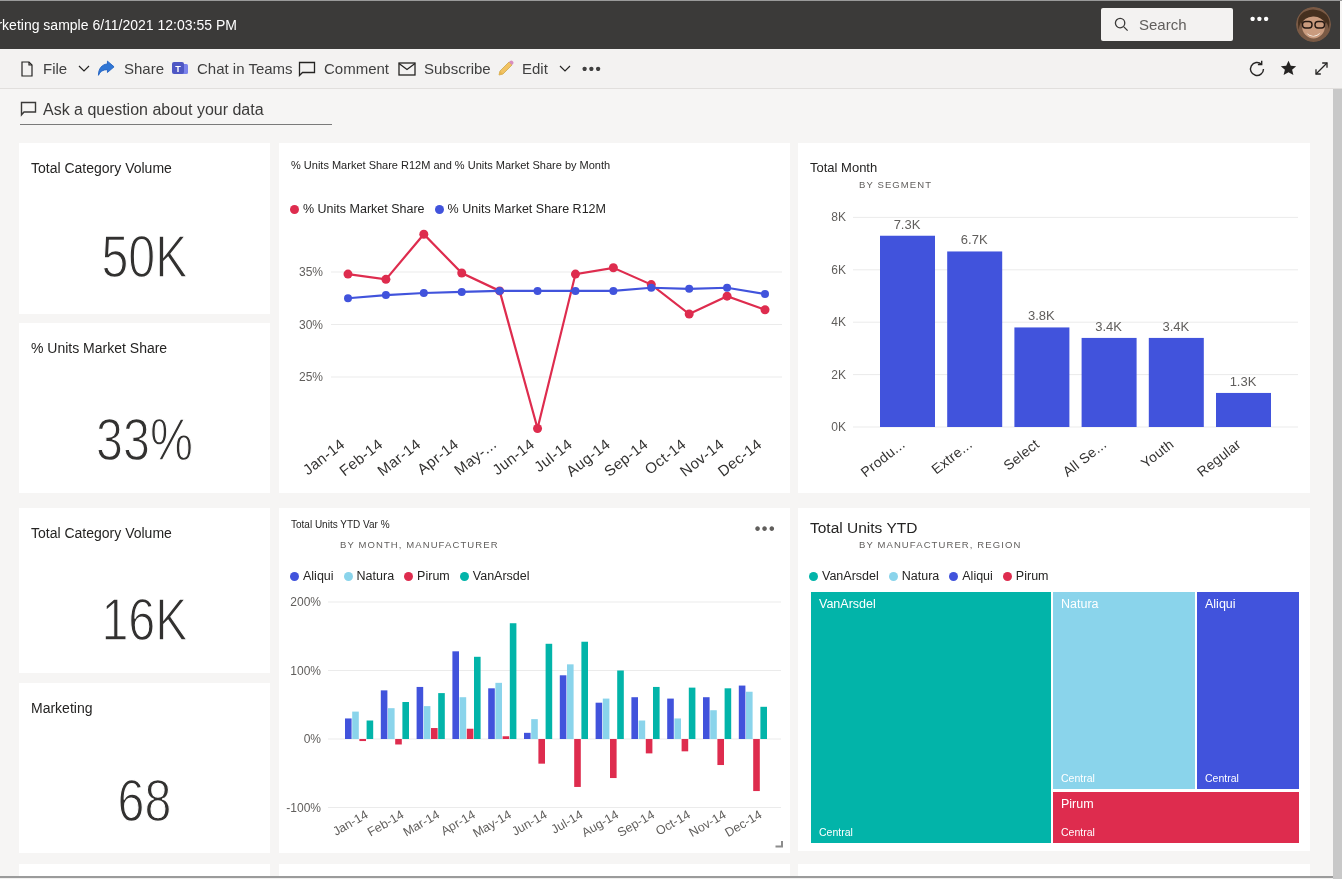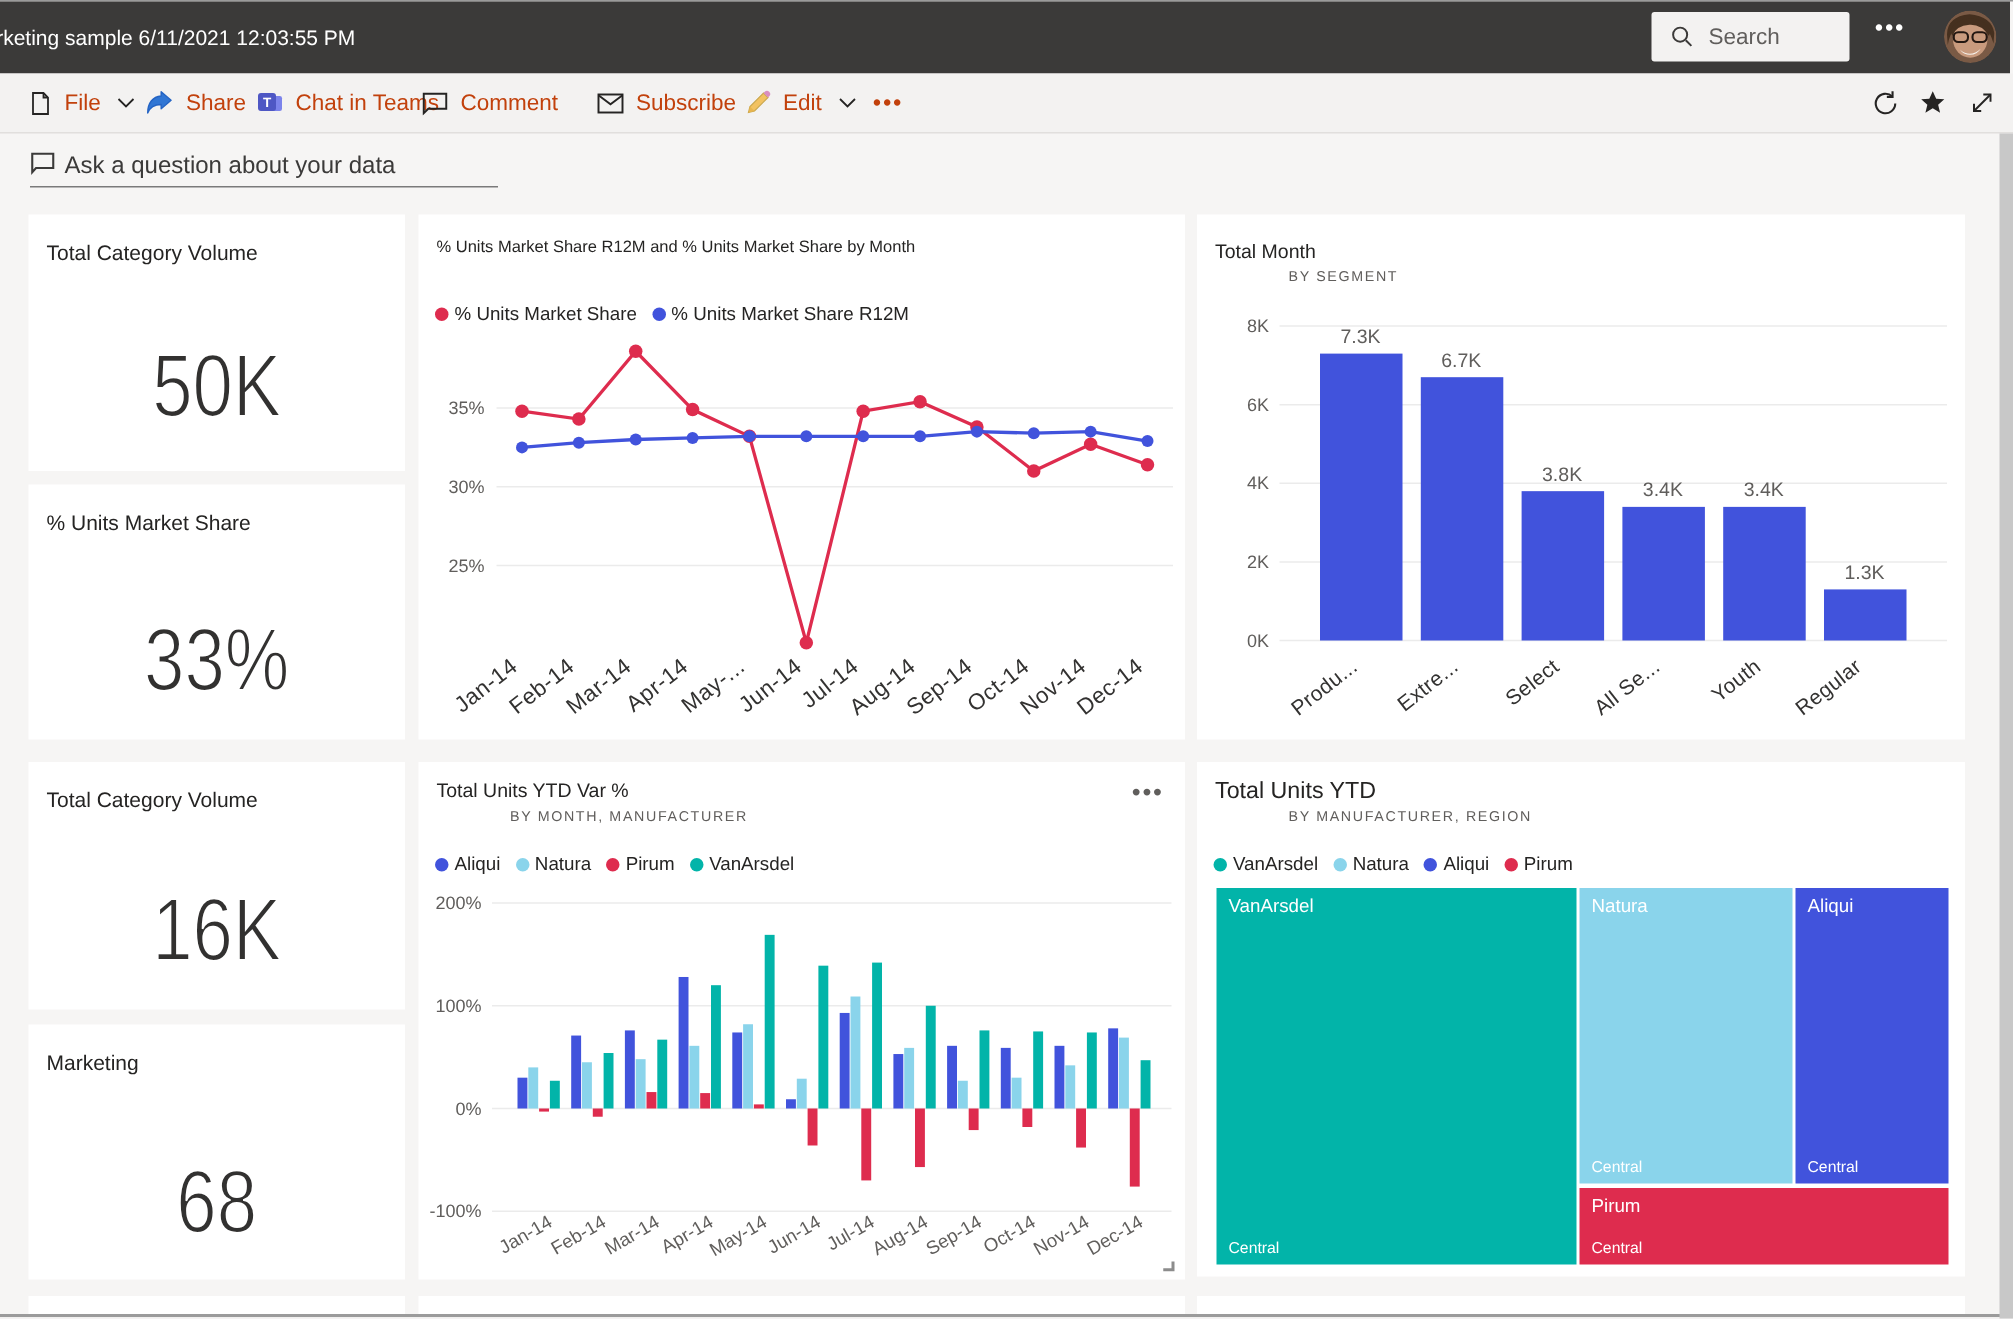--- a/index.html
+++ b/index.html
@@ -8,21 +8,21 @@
 
 #topbar { position:absolute; left:0; top:1px; width:1340px; height:48px; background:#3b3a39; color:#fff; }
 #tb-left { position:absolute; left:-22px; top:16px; font-size:14px; color:#fff; white-space:nowrap; }
 #tb-center { position:absolute; left:409px; top:16px; font-size:14px; white-space:nowrap; }
 #tb-center .sep { color:#8a8886; padding:0 9px; }
 #searchbox { position:absolute; left:1101px; top:7px; width:132px; height:33px; background:#f3f2f1; border-radius:2px; color:#605e5c; font-size:15px; display:flex; align-items:center; }
 #searchbox svg { margin:0 10px 0 13px; }
 #tb-dots { position:absolute; left:1250px; top:9px; color:#fff; font-size:15px; letter-spacing:1.5px; font-weight:bold; }
 #avatar { position:absolute; left:1296px; top:6px; width:35px; height:35px; border-radius:50%; overflow:hidden; }
 
-#toolbar { position:absolute; left:0; top:49px; width:1342px; height:40px; background:#f3f2f1; border-bottom:1px solid #e1dfdd; font-size:15px; color:#c2410c; }
+#toolbar { position:absolute; left:0; top:49px; width:1342px; height:40px; background:#f3f2f1; border-bottom:1px solid #e1dfdd; font-size:15px; color:#404040; }
 .titem { position:absolute; top:0; height:39px; display:flex; align-items:center; gap:8px; white-space:nowrap; }
 .chev { margin-left:3px; }
 
 #qa { position:absolute; left:20px; top:101px; width:312px; border-bottom:1px solid #7a7a7a; height:24px; color:#3b3a39; font-size:16px; }
 #qa svg { vertical-align:-2px; margin-right:5px; }
 
 .card { position:absolute; background:#fff; }
 .card h3 { font-weight:normal; position:absolute; left:12px; white-space:nowrap; color:#252423; }
 .card .sub { position:absolute; left:13px; font-size:9.5px; color:#605e5c; letter-spacing:1.1px; white-space:nowrap;margin-left:48px; }
 .kpi { position:absolute; left:0; width:100%; text-align:center; font-weight:300; color:#323130; font-size:59px; line-height:59px; transform:scaleX(0.82); -webkit-text-stroke:1.3px #fff; }
@@ -73,21 +73,21 @@
     Share
   </div>
   <div class="titem" style="left:171px">
     <svg width="18" height="18" viewBox="0 0 18 18">
         <rect x="9" y="4" width="8" height="10" rx="1.5" fill="#7b83eb"></rect>
         <rect x="1" y="2" width="12" height="12" rx="2" fill="#4e57c4"></rect>
         <text x="7" y="11.5" font-size="9" fill="#fff" text-anchor="middle" font-weight="bold">T</text>
       </svg>
     Chat in Teams
   </div>
-  <div class="titem" style="left:281px">
+  <div class="titem" style="left:298px">
     <svg width="18" height="16" viewBox="0 0 18 16">
         <path d="M1.5 1.5h15v10h-12l-3 3z" fill="none" stroke="#252423" stroke-width="1.3"></path>
       </svg>
     Comment
   </div>
   <div class="titem" style="left:398px">
     <svg width="18" height="14" viewBox="0 0 18 14">
         <rect x="1" y="1" width="16" height="12" fill="none" stroke="#252423" stroke-width="1.3"></rect>
         <path d="M1 1.5l8 6 8-6" fill="none" stroke="#252423" stroke-width="1.3"></path>
       </svg>
@@ -230,21 +230,21 @@
       <rect x="350.8" y="194.92000000000002" width="55" height="89.07999999999998" fill="#4153dc"></rect>
       <text x="377.8" y="187.92000000000002" font-size="13" fill="#605e5c" text-anchor="middle">3.4K</text>
       <text transform="translate(376.8,303) rotate(-38)" font-size="14" letter-spacing="0.3" fill="#333231" text-anchor="end">Youth</text>
       <rect x="418" y="249.94" width="55" height="34.06" fill="#4153dc"></rect>
       <text x="445" y="242.94" font-size="13" fill="#605e5c" text-anchor="middle">1.3K</text>
       <text transform="translate(444,303) rotate(-38)" font-size="14" letter-spacing="0.3" fill="#333231" text-anchor="end">Regular</text>
     </svg>
 </div>
 
 <div class="card" id="grpcard" style="left:279px; top:508px; width:511px; height:345px;">
-  <h3 style="top:11px; font-size:13px;text-align:right;">Total Units YTD Var %</h3>
+  <h3 style="top:11px; font-size:10px;text-align:right;">Total Units YTD Var %</h3>
   <div class="sub" style="top:31px;">BY MONTH, MANUFACTURER</div>
   <div style="position:absolute; right:14px; top:12px; color:#605e5c; letter-spacing:1.5px; font-weight:bold">•••</div>
   <div class="legend" style="left:11px; top:61px;">
     <span><span class="ldot" style="background:#4153dc"></span>Aliqui</span>
     <span><span class="ldot" style="background:#8ad4eb"></span>Natura</span>
     <span><span class="ldot" style="background:#de2c4e"></span>Pirum</span>
     <span><span class="ldot" style="background:#02b4a9"></span>VanArsdel</span>
   </div>
   <svg id="grpsvg" width="511" height="343" style="position:absolute;top:0;left:0">
       <line x1="49" x2="502" y1="94" y2="94" stroke="#ebebeb"></line>

